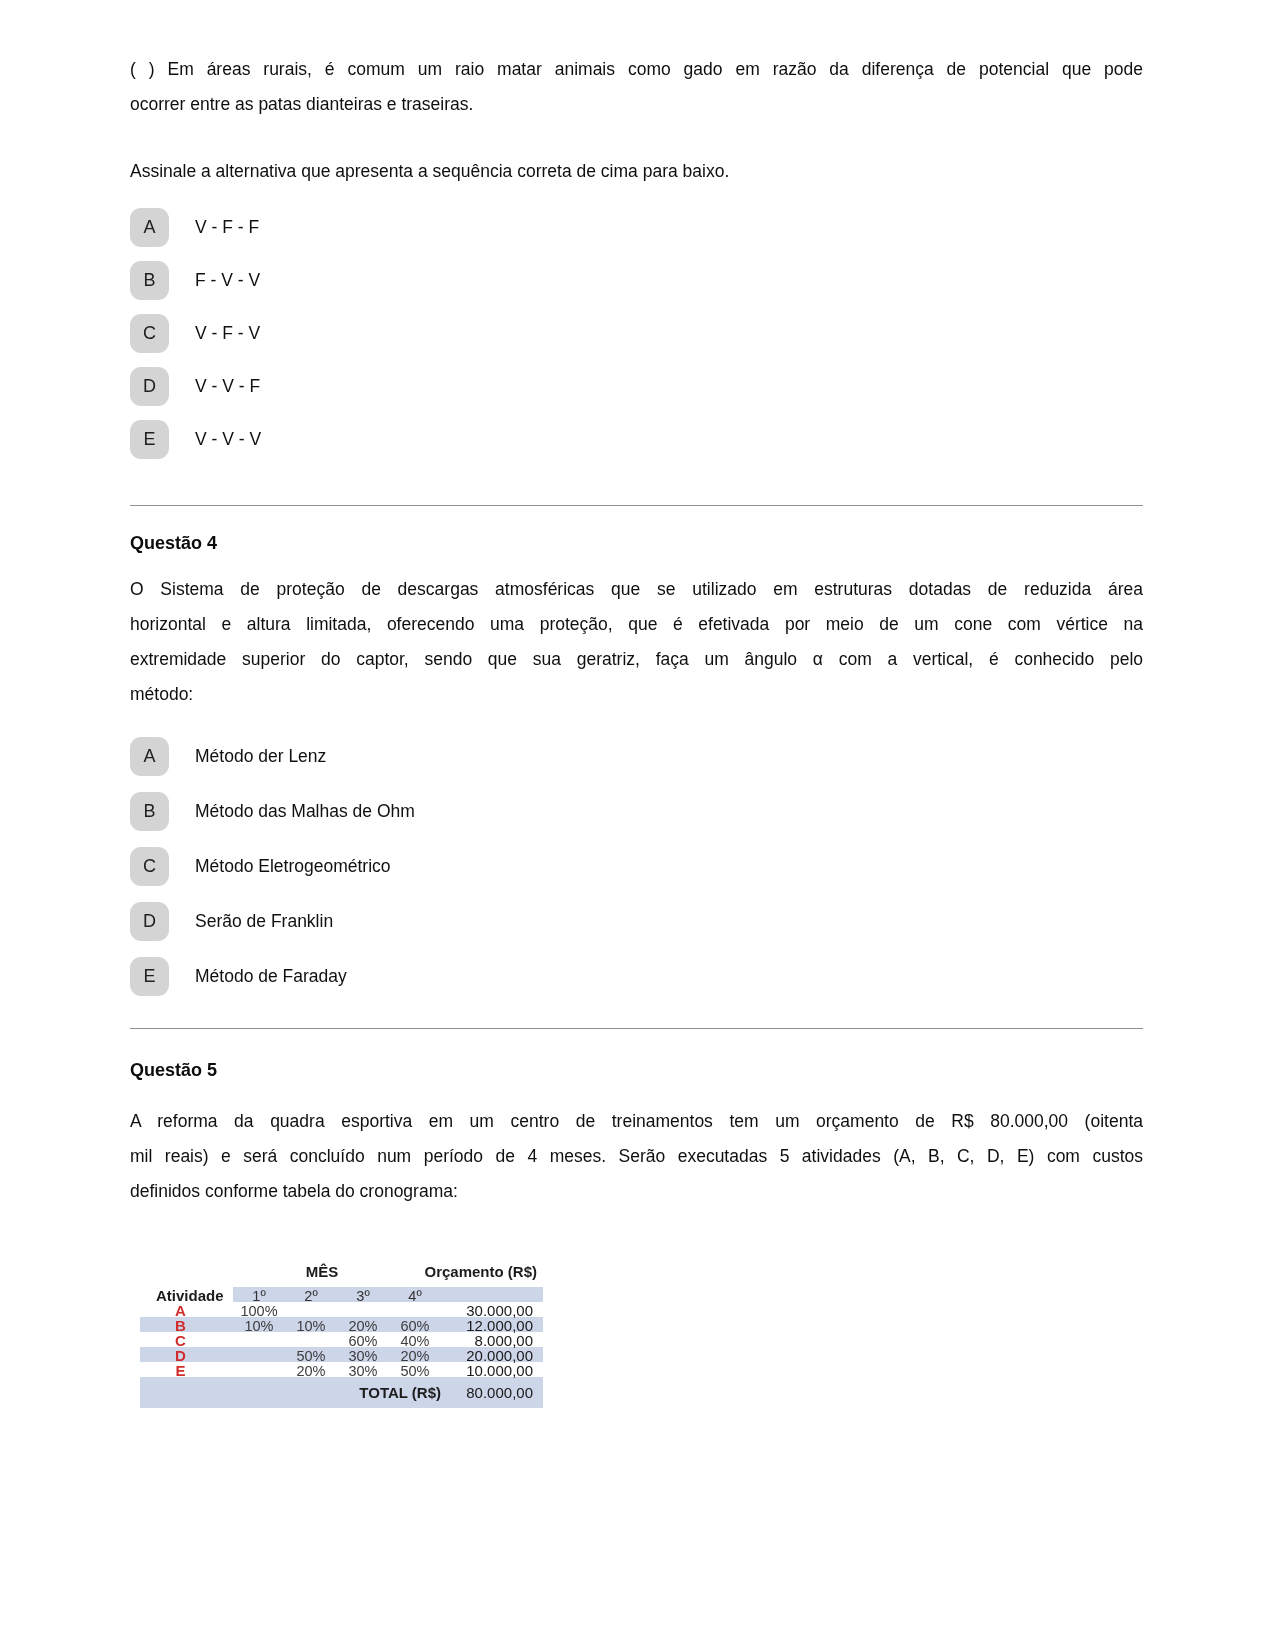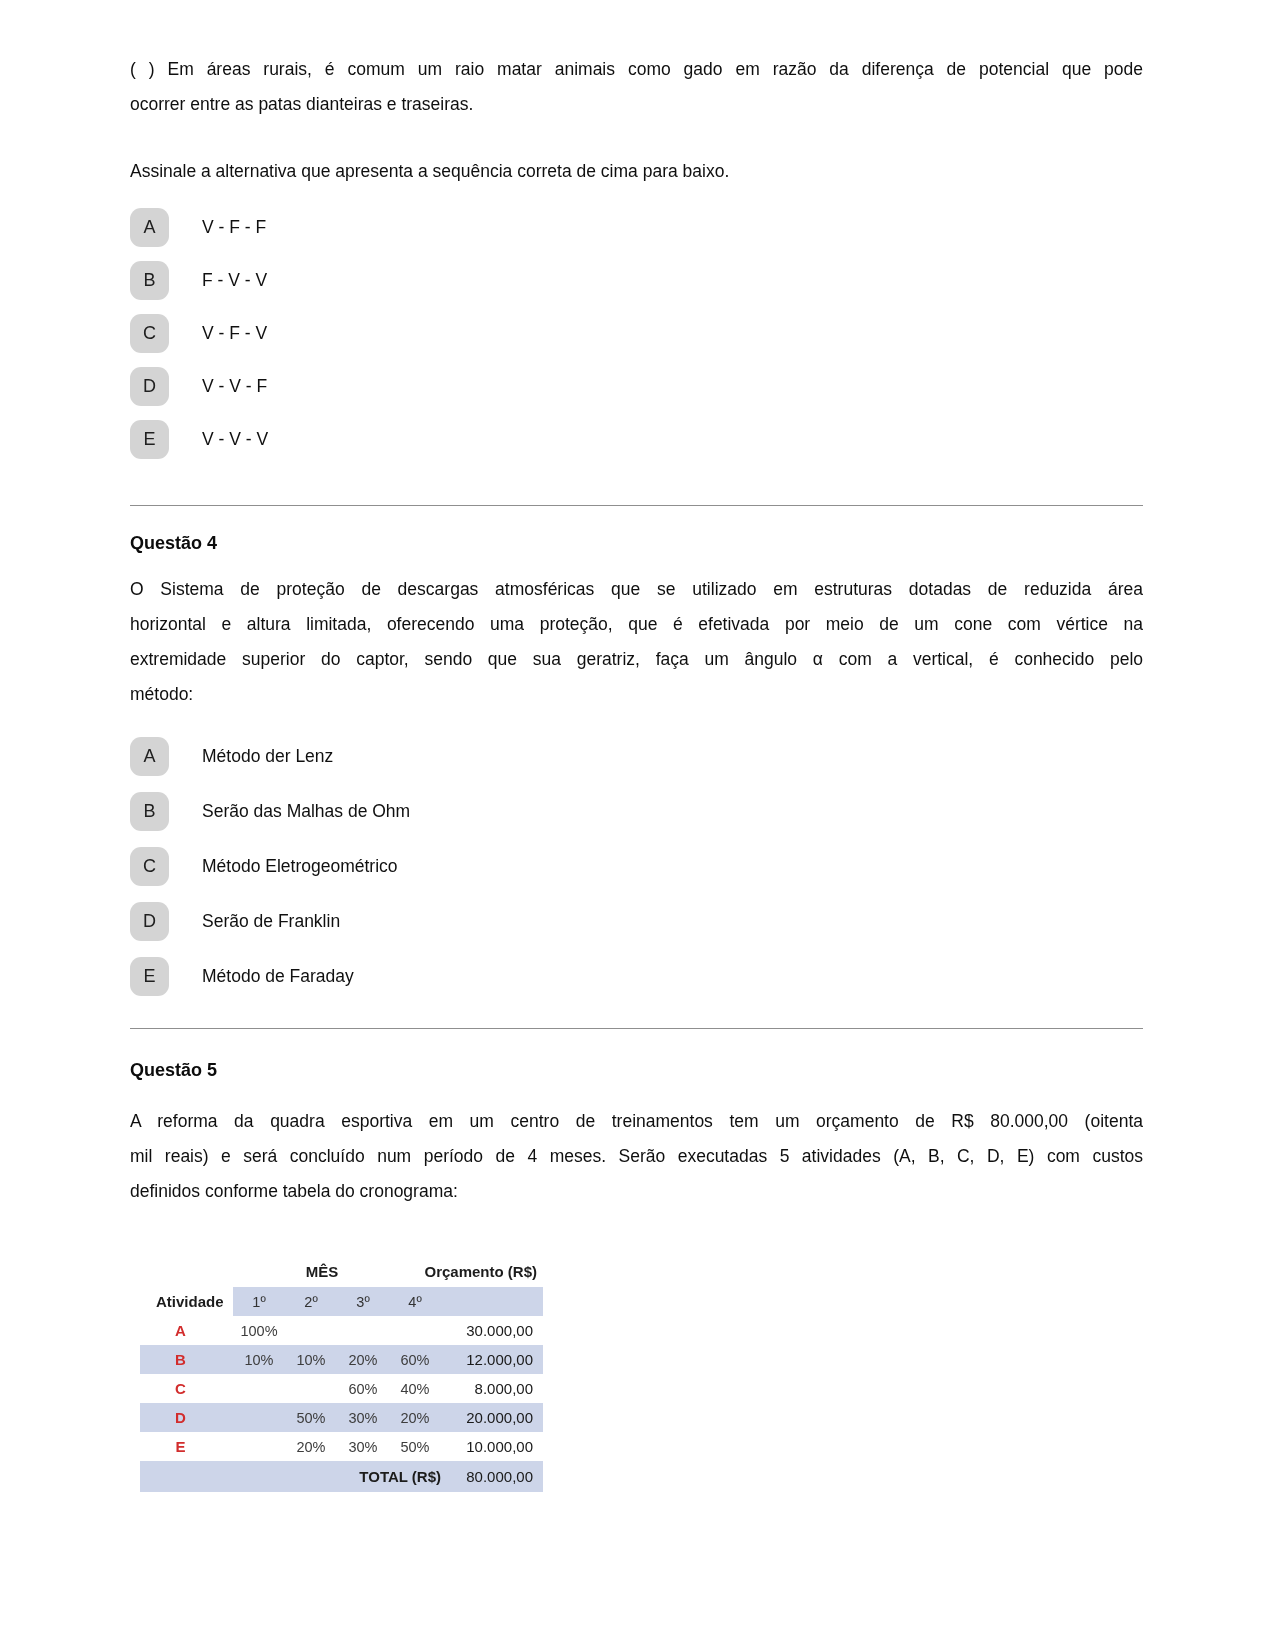--- a/index.html
+++ b/index.html
@@ -21,34 +21,34 @@
   .options{left:130px;width:1013px;}
   .opt{display:flex;align-items:center;height:39px;}
   .opts1 .opt{margin-bottom:14px;}
   .opts2 .opt{margin-bottom:16px;}
   .badge{
     width:39px;height:39px;border-radius:11px;
     background:#d4d4d4;color:#202020;
     display:flex;align-items:center;justify-content:center;
     font-size:18px;flex:0 0 39px;
   }
-  .optlabel{margin-left:33px;font-size:17.5px;color:#101010;}
+  .optlabel{margin-left:26px;font-size:17.5px;color:#101010;}
 
   
   .tbl{left:140px;top:1257px;width:403px;font-size:15px;}
   .tbl-top{position:relative;height:30px;}
   .th-mes{position:absolute;left:93px;width:208px;top:0;line-height:30px;
           text-align:center;padding-right:30px;box-sizing:border-box;
           font-weight:bold;color:#1c1c1c;}
   .th-orc{position:absolute;right:6px;top:0;line-height:30px;white-space:nowrap;
           font-weight:bold;color:#1c1c1c;}
   .trow{
     display:grid;
     grid-template-columns:93px 52px 52px 52px 52px 102px;
-    height:29px;align-items:center;position:relative;
+    height:15px;align-items:center;position:relative;
   }
   .trow > *{position:relative;z-index:1;}
   .band-bg{position:absolute;left:93px;right:0;top:0;bottom:0;background:#cdd5e9;z-index:0;}
   .shaded{background:#cdd5e9;}
   .c-act{font-weight:bold;color:#1c1c1c;padding-left:16px;white-space:nowrap;}
   .c-letter{font-weight:bold;color:#d22d2d;text-align:center;padding-right:12px;}
   .c-mh{text-align:center;color:#333333;font-size:14.5px;}
   .c-pct{text-align:center;color:#3d3d3d;font-size:14.5px;}
   .c-money{text-align:right;padding-right:10px;color:#1a1a1a;}
   .trow-total{
@@ -105,21 +105,21 @@
     <div class="line">método:</div>
   </div>
 
   <div class="abs options opts2" style="top:737px">
     <div class="opt">
       <span class="badge">A</span>
       <span class="optlabel">Método der Lenz</span>
     </div>
     <div class="opt">
       <span class="badge">B</span>
-      <span class="optlabel">Serão das Malhas de Ohm</span>
+      <span class="optlabel">Método das Malhas de Ohm</span>
     </div>
     <div class="opt">
       <span class="badge">C</span>
       <span class="optlabel">Método Eletrogeométrico</span>
     </div>
     <div class="opt">
       <span class="badge">D</span>
       <span class="optlabel">Serão de Franklin</span>
     </div>
     <div class="opt">

